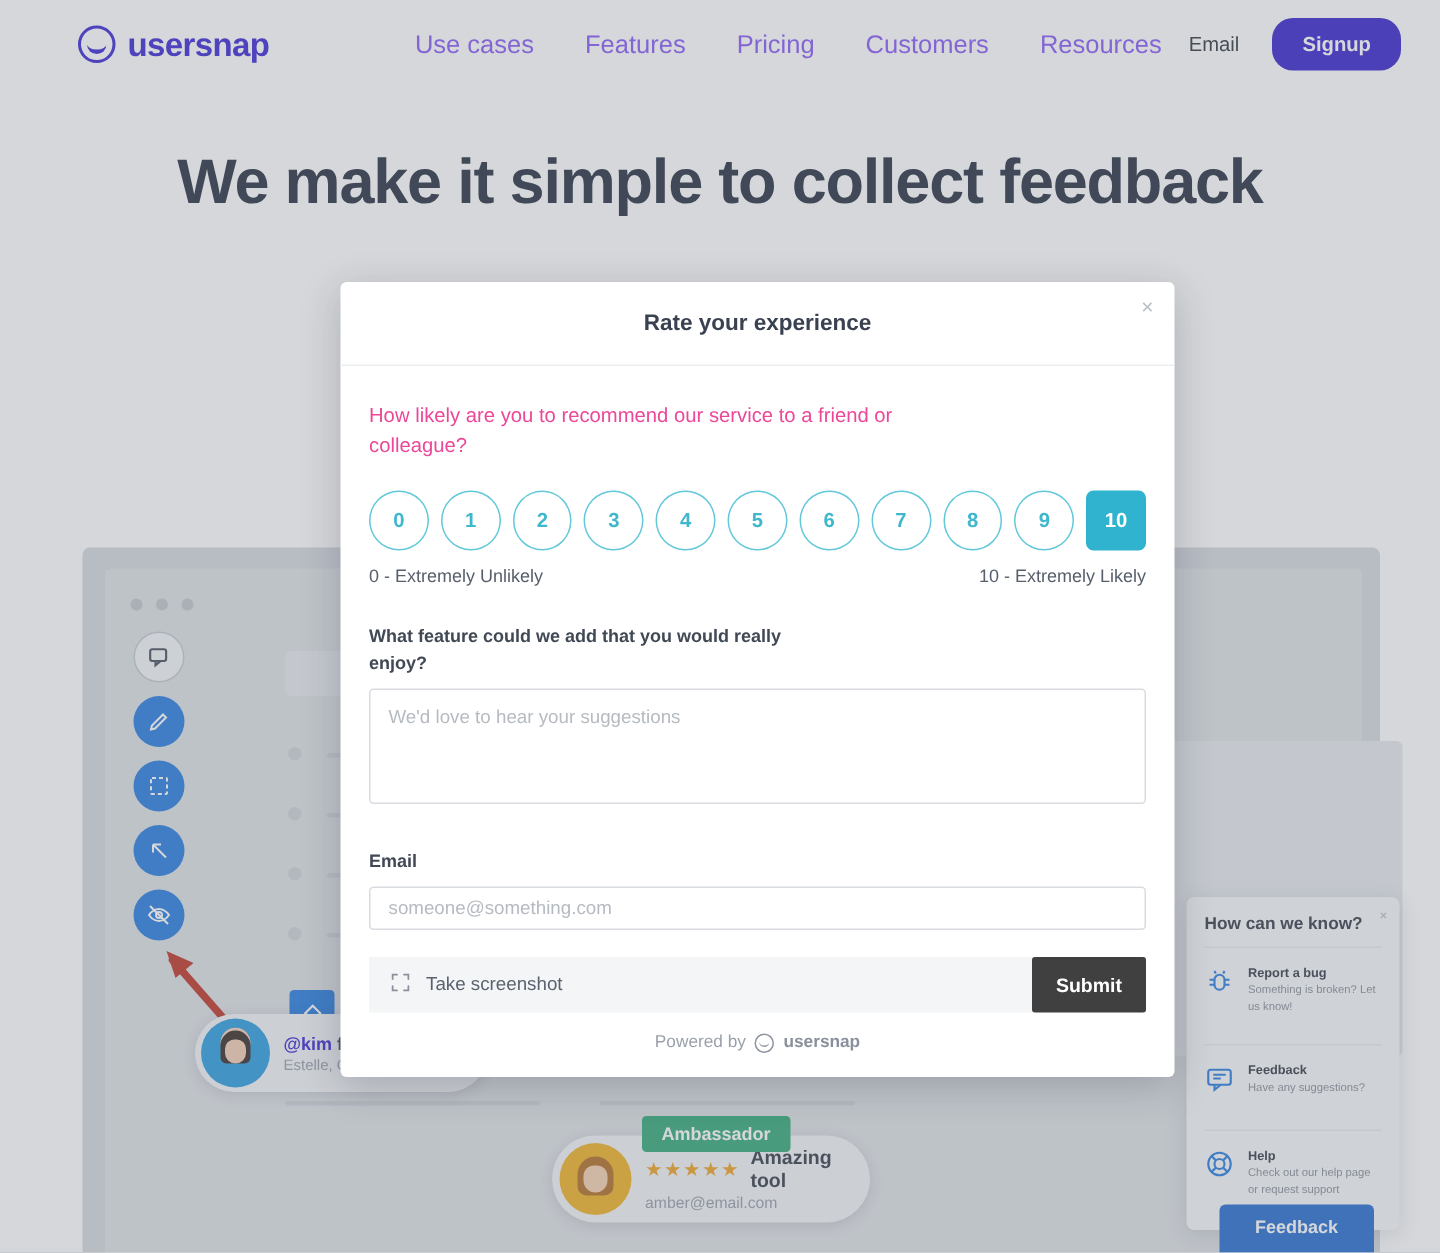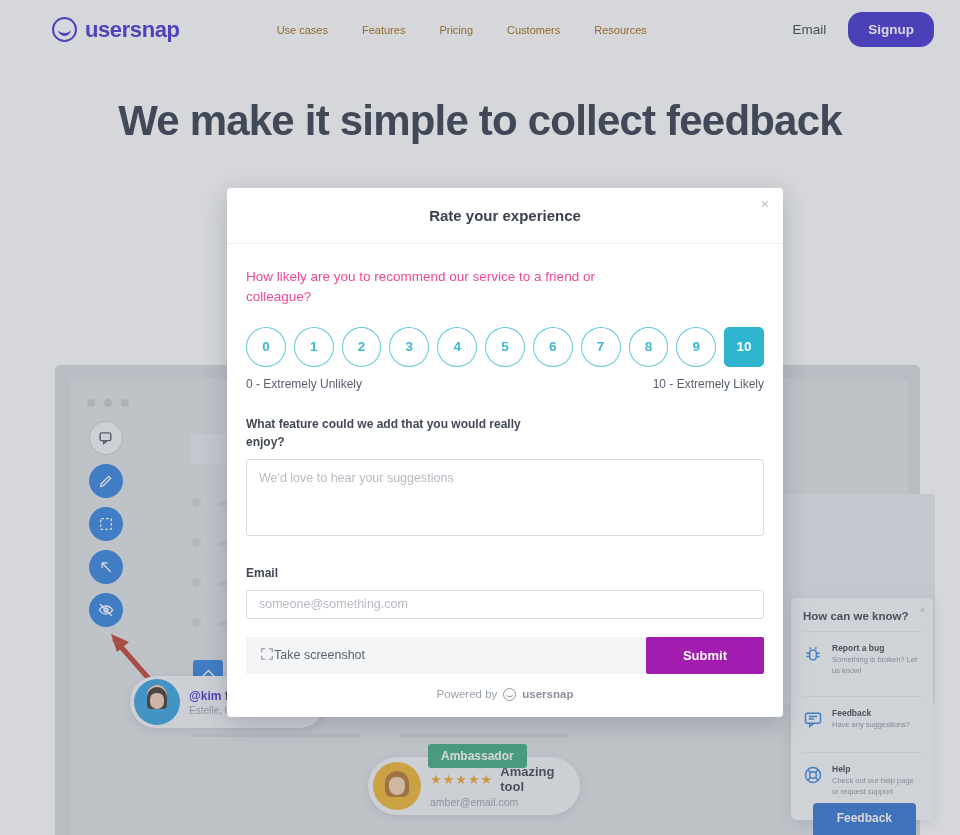--- a/index.html
+++ b/index.html
@@ -41,21 +41,21 @@
     border-radius: 0 0 9px 9px;
   }
   .logo-text {
     font-size: 22px; font-weight: bold; color: #3d2bd4;
     letter-spacing: -0.4px;
   }
   .main-nav {
     display: flex; gap: 34px; margin-left: 97px;
   }
   .nav-link {
-    font-size: 11px; color: #a16207; cursor: pointer;
+    font-size: 17px; color: #8b5cf6; cursor: pointer;
   }
   .header-right {
     margin-left: auto; display: flex; align-items: center; gap: 22px;
   }
   .login-link { font-size: 13.5px; color: #333a44; cursor: pointer; }
   .signup-btn {
     background: #3b27cf; color: #fff; font-size: 13.5px; font-weight: bold;
     padding: 10px 20px; border: none; border-radius: 14px; cursor: pointer;
   }
 
@@ -261,29 +261,29 @@
   }
   textarea.field { height: 77px; }
   input.field { height: 29px; padding: 6px 12px; }
   .field::placeholder { color: #b6bbc2; }
   .modal-footer {
     margin: 18px 19px 0 19px;
     display: flex; align-items: stretch;
     background: #f4f5f6;
   }
   .screenshot-area {
-    flex: 1; display: flex; align-items: center; 
+    flex: 1; display: flex; align-items: center; gap: 10px;
     padding-left: 14px; font-size: 12.5px; color: #5a6270;
     cursor: pointer;
   }
   .submit-btn {
-    background: #a21caf; color: #fff; border: none;
+    background: #404040; color: #fff; border: none;
     font-family: "Liberation Sans", sans-serif;
     font-size: 13px; font-weight: bold;
-    padding: 11px 37px; cursor: pointer; border-radius: 2px;
+    padding: 11px 16px; cursor: pointer; border-radius: 2px;
   }
   .powered {
     display: flex; align-items: center; justify-content: center; gap: 6px;
     padding: 14px 0 16px 0; font-size: 11.5px; color: #9aa1ab;
   }
   .powered-mark {
     width: 13px; height: 13px; border-radius: 50%;
     border: 1.5px solid #8e95a0; position: relative;
   }
   .powered-mark::after {

